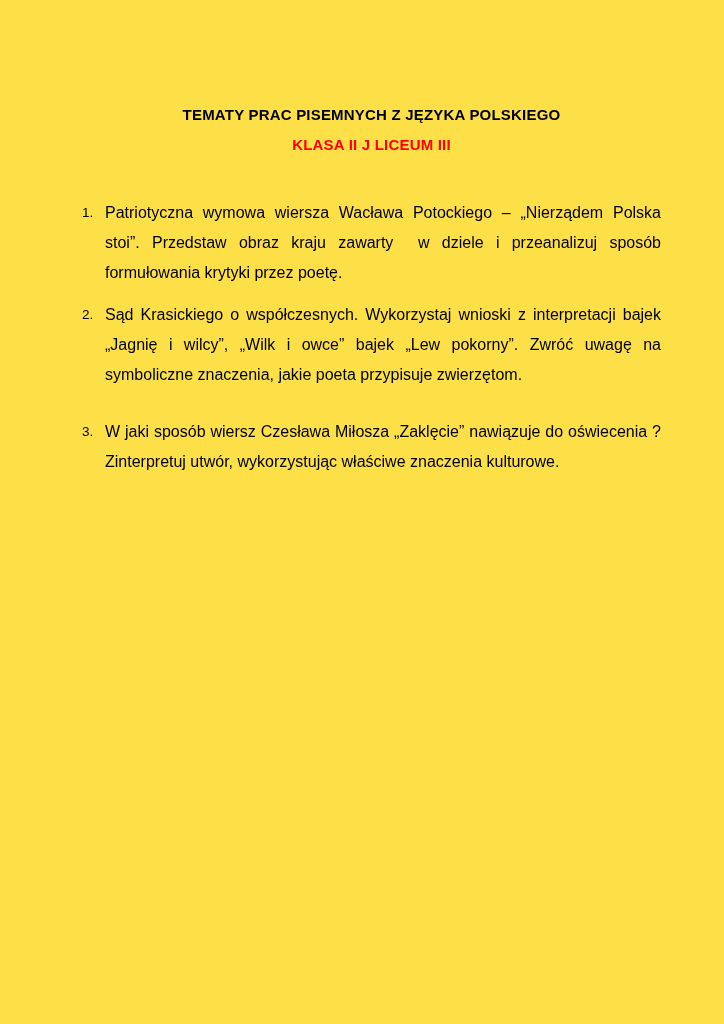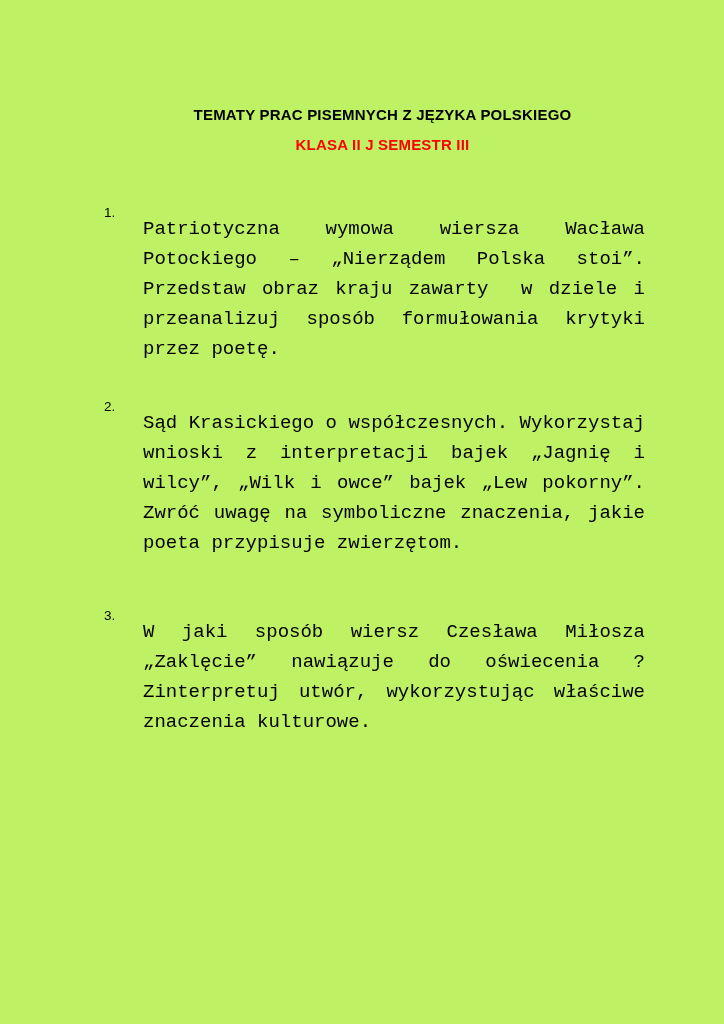--- a/index.html
+++ b/index.html
@@ -11,22 +11,22 @@
     width: 724px;
     height: 1024px;
     font-family: "Liberation Sans", sans-serif;
     color: #000000;
     overflow: hidden;
   }
   .page {
     box-sizing: border-box;
     width: 724px;
     height: 1024px;
-    padding: 100px 63px 0 104px;
-    background: #bef264;
+    padding: 100px 63px 0 82px;
+    background: #fde047;
   }
   .doc-header {
     text-align: center;
   }
   .doc-header .title-line {
     font-size: 15px;
     font-weight: bold;
     line-height: 30px;
     margin: 0;
     letter-spacing: 0.2px;
@@ -52,44 +52,43 @@
   ol.topics li.topic:nth-child(2) { margin-bottom: 27px; }
   ol.topics li.topic:nth-child(3) { margin-bottom: 0; }
   .topic-num {
     flex: 0 0 23px;
     width: 23px;
     font-size: 13.5px;
     line-height: 30px;
   }
   .topic-text {
     flex: 1 1 auto;
-    margin: 16px;
-    font-size: 19px;
+    margin: 0;
+    font-size: 16px;
     line-height: 30px;
     text-align: justify;
     white-space: pre-wrap;
-    font-family: Liberation Mono, monospace;
   }
   .warning {
     margin: 18px 0 0 23px;
     font-size: 14.5px;
     font-weight: bold;
     line-height: 30px;
     color: #ff0000;
     letter-spacing: 0.2px;
   }
 </style>
 </head>
 <body>
 
 <div class="page">
 
   <header class="doc-header">
     <p class="title-line">TEMATY PRAC PISEMNYCH Z JĘZYKA POLSKIEGO</p>
-    <p class="subtitle-red">KLASA II J SEMESTR III</p>
+    <p class="subtitle-red">KLASA II J LICEUM III</p>
   </header>
 
   <ol class="topics">
     <li class="topic">
       <span class="topic-num">1.</span>
       <p class="topic-text">Patriotyczna wymowa wiersza Wacława Potockiego – „Nierządem Polska stoi”. Przedstaw obraz kraju zawarty  w dziele i przeanalizuj sposób formułowania krytyki przez poetę.</p>
     </li>
     <li class="topic">
       <span class="topic-num">2.</span>
       <p class="topic-text">Sąd Krasickiego o współczesnych. Wykorzystaj wnioski z interpretacji bajek „Jagnię i wilcy”, „Wilk i owce” bajek „Lew pokorny”. Zwróć uwagę na symboliczne znaczenia, jakie poeta przypisuje zwierzętom.</p>

